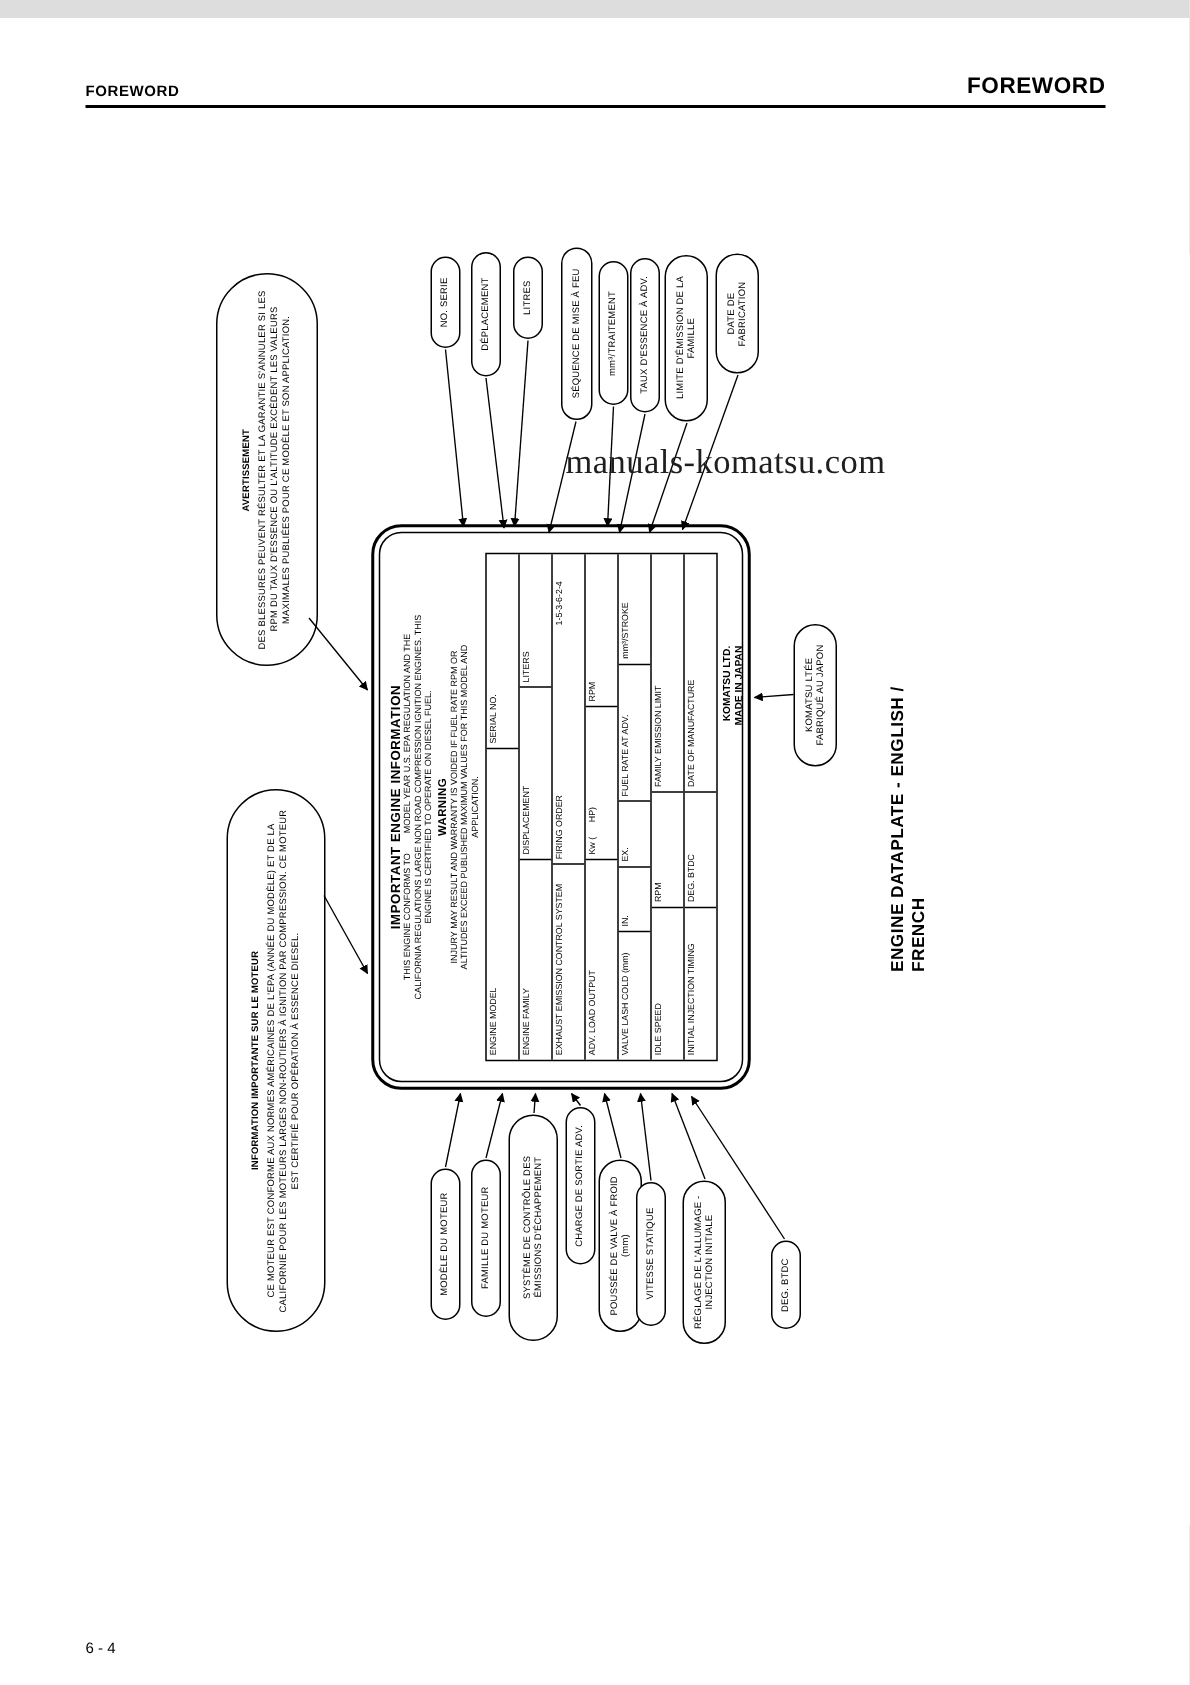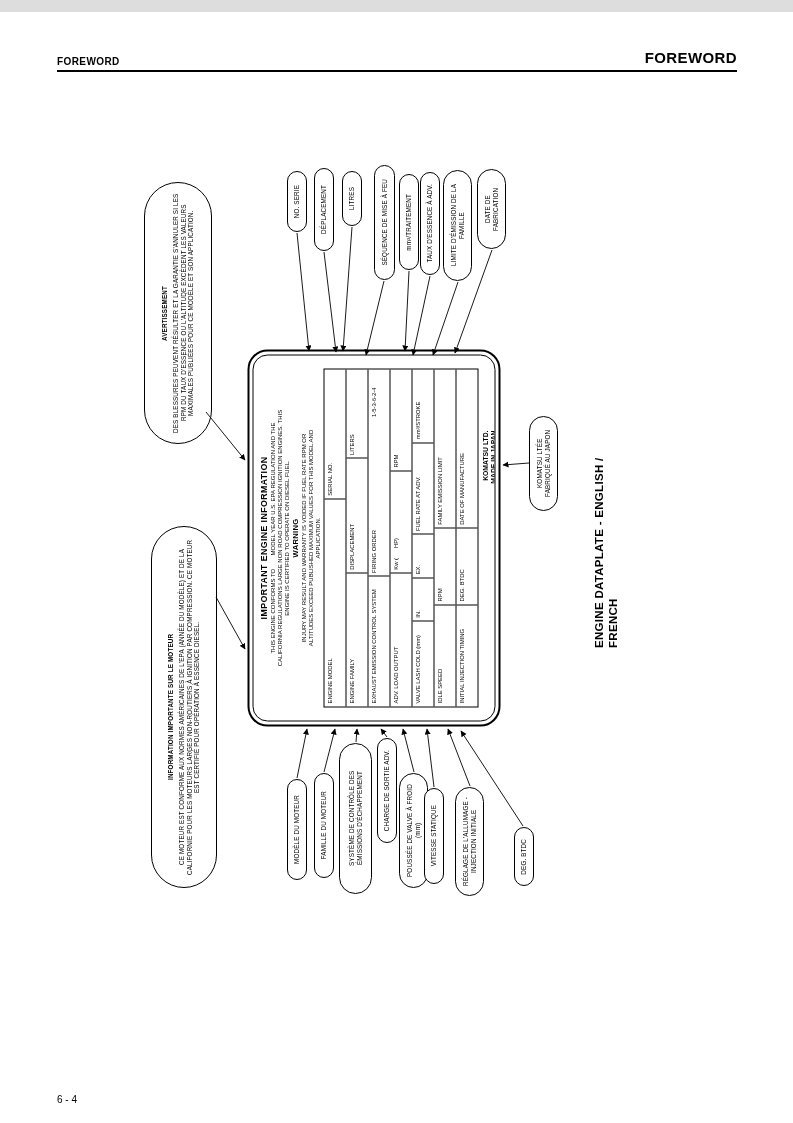--- a/index.html
+++ b/index.html
@@ -205,19 +205,20 @@
         </div>
 
         <div class="maker">
           <div>KOMATSU LTD.</div>
           <div>MADE IN JAPAN</div>
         </div>
       </div>
     </div>
   </div>
 
+  <div class="watermark">manuals-komatsu.com</div>
 
   <div class="caption">
     <div class="vt">ENGINE DATAPLATE - ENGLISH / FRENCH</div>
   </div>
 
   <div class="pagenum">6 - 4</div>
 </div>
 
 </body></html>

